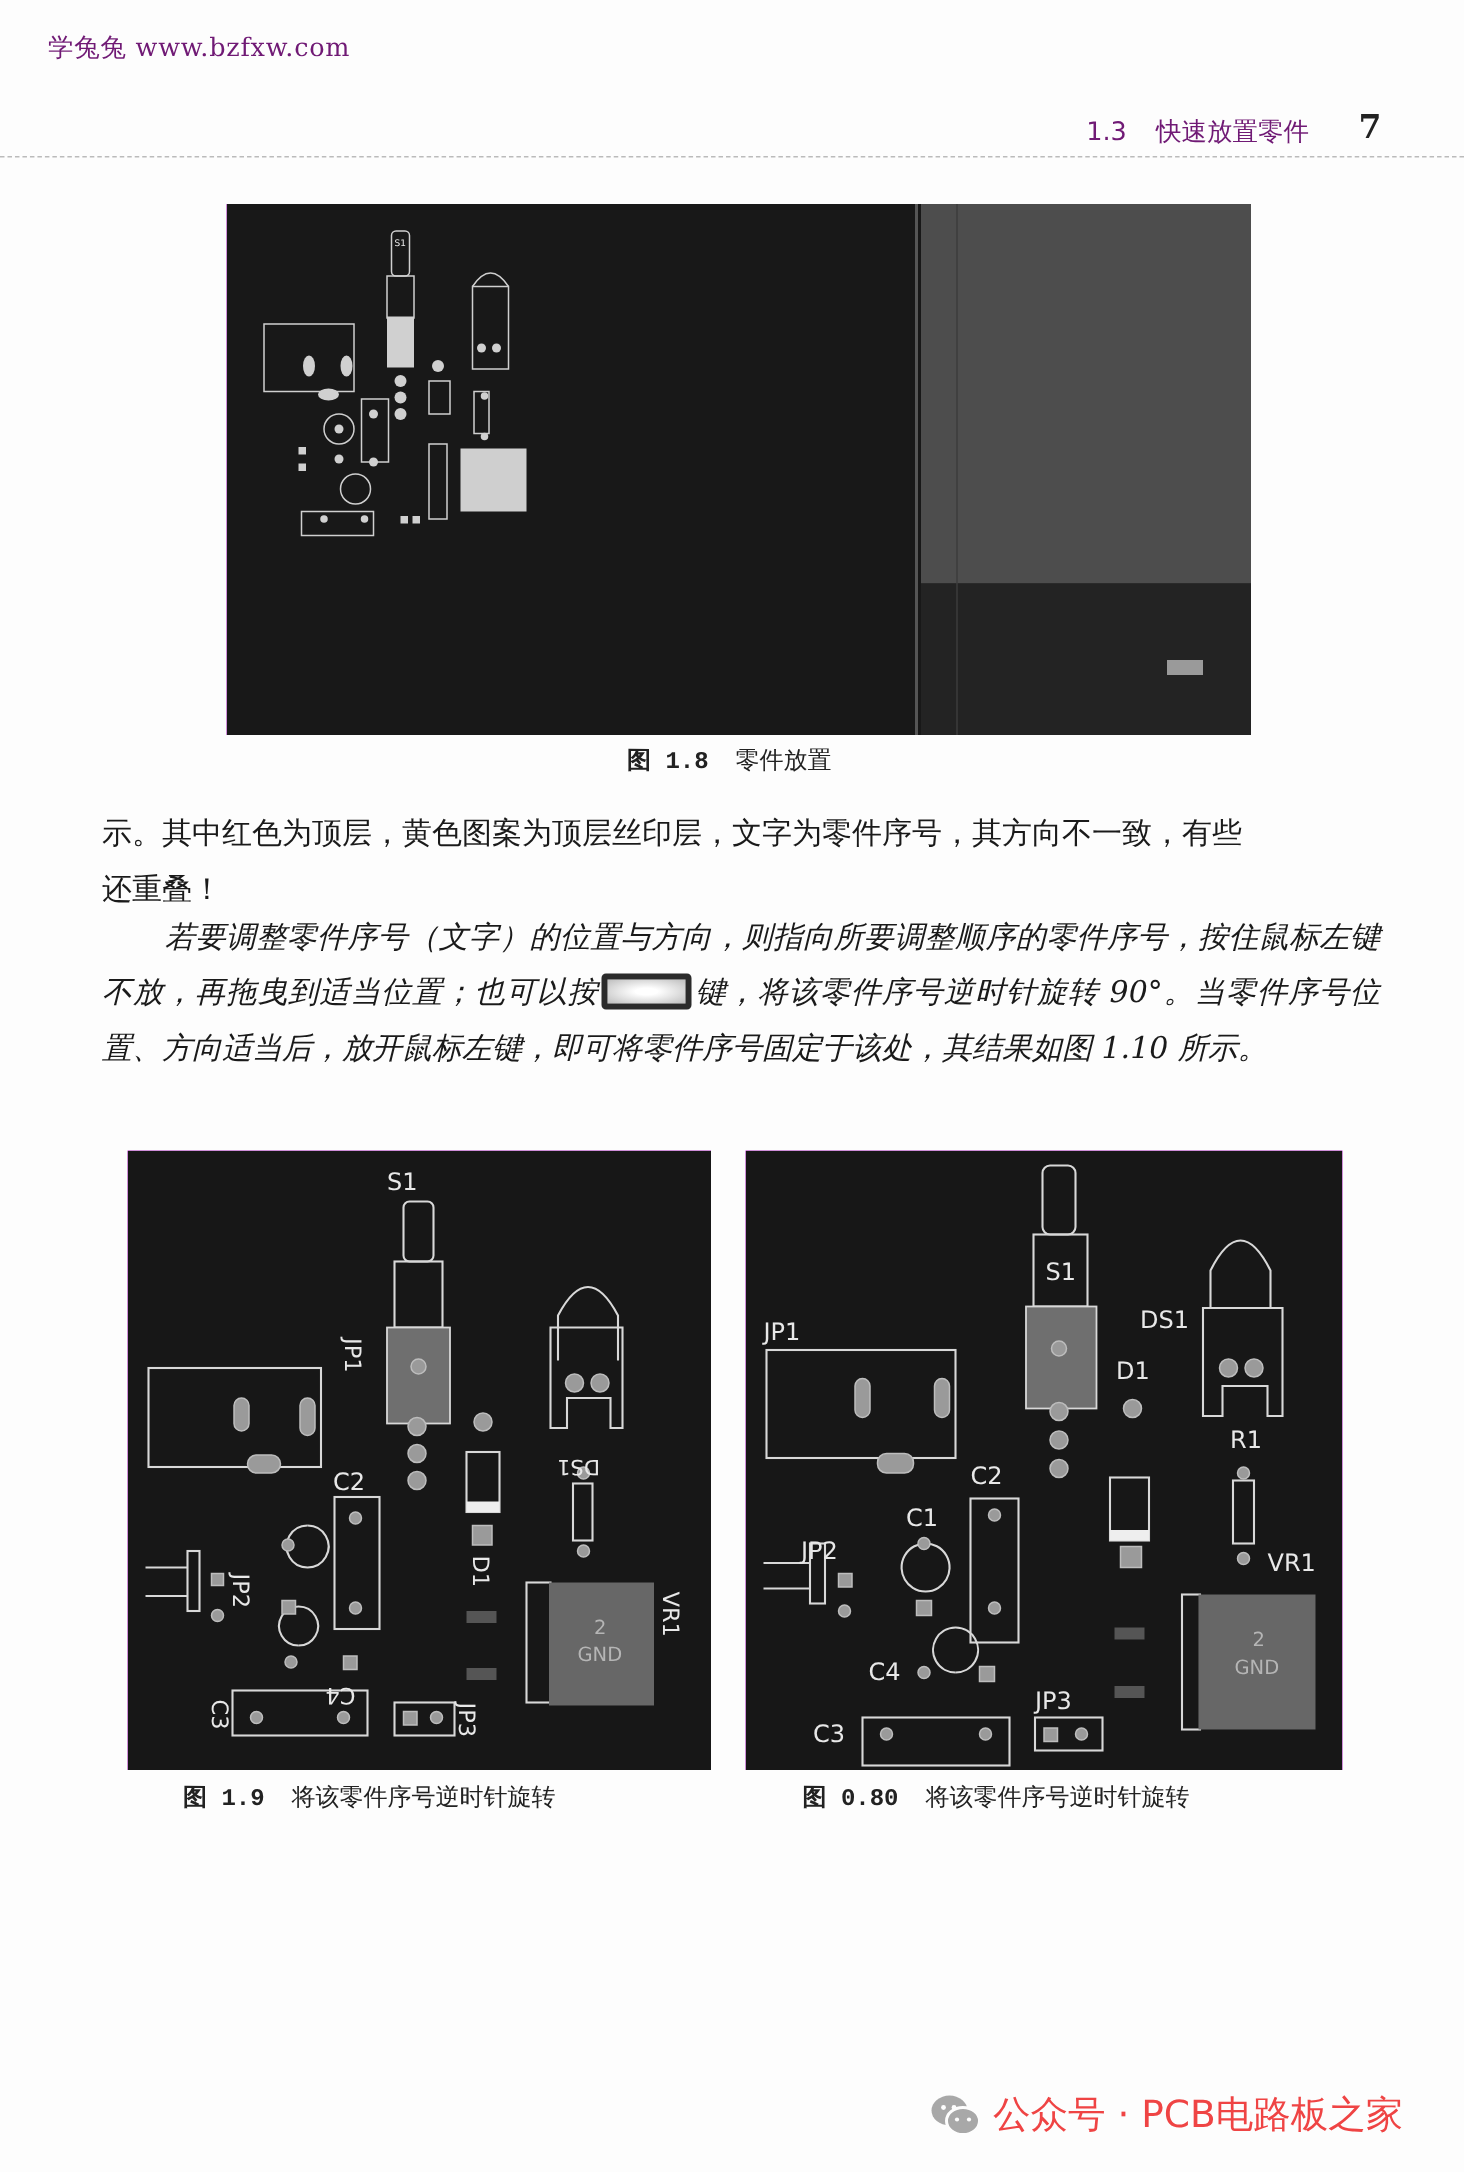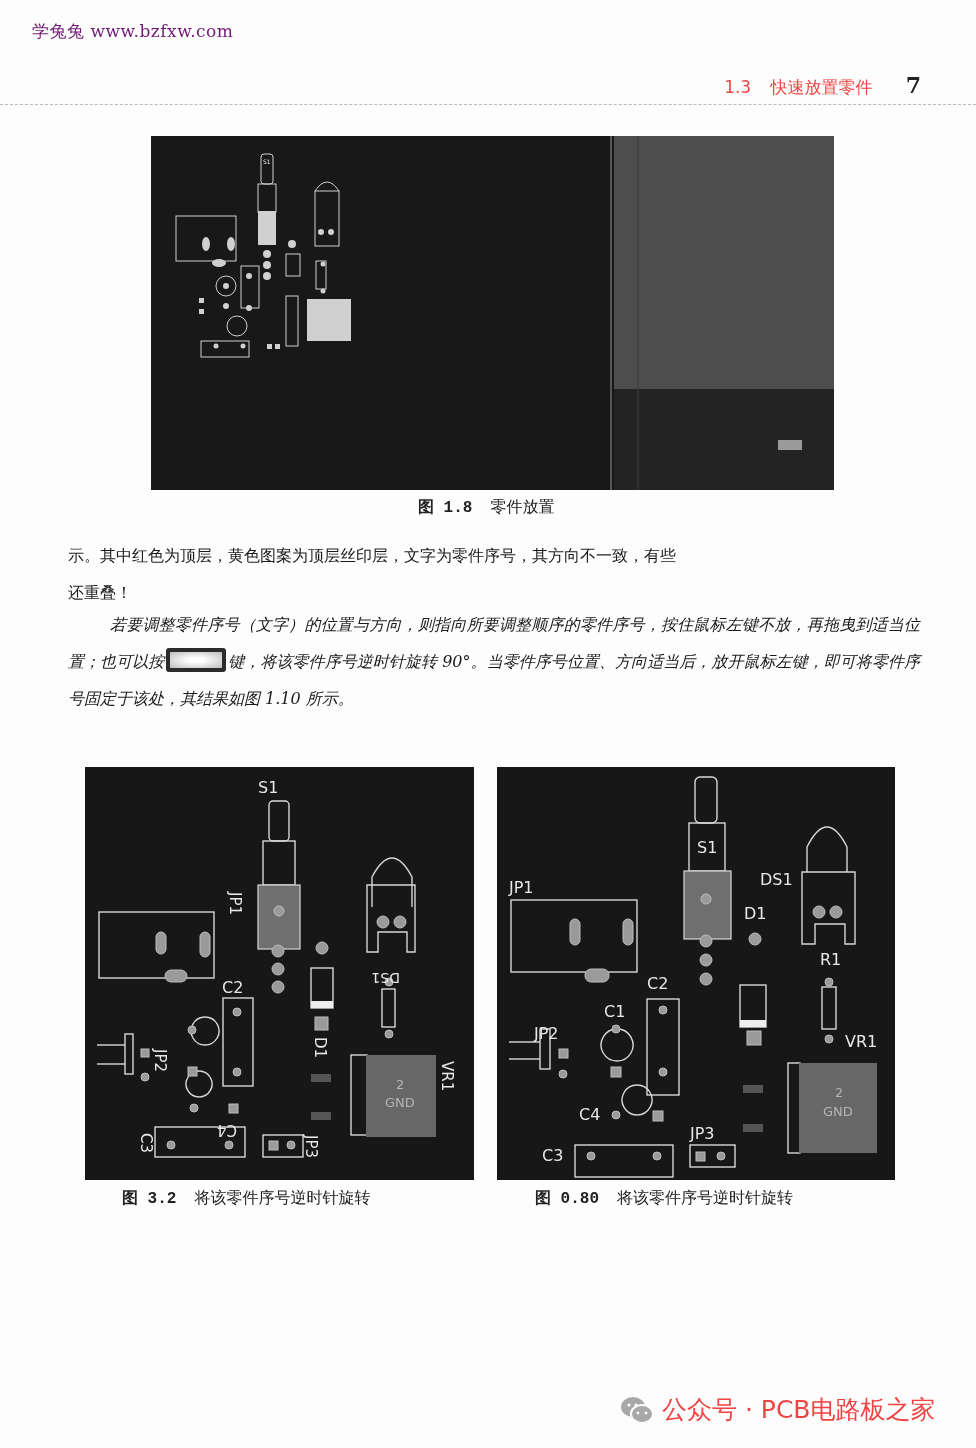--- a/index.html
+++ b/index.html
@@ -1,30 +1,30 @@
 <!DOCTYPE html>
 <html><head>
 <meta charset="utf-8">
 <style>
   html, body { margin:0; padding:0; }
   body { width:976px; height:1448px; background:#fdfdfd; position:relative; overflow:hidden;
          font-family:"DejaVu Serif","Liberation Serif",serif; color:#1a1a1a; }
   .watermark-top { position:absolute; left:32px; top:20px; font-size:17px; color:#701a75;
                    font-family:"DejaVu Serif",serif; letter-spacing:0.5px; }
-  .running-head { position:absolute; right:58px; top:76px; font-size:17px; color:#ef4444;
+  .running-head { position:absolute; right:58px; top:76px; font-size:17px; color:#701a75;
                   font-family:"DejaVu Sans",sans-serif; }
   .running-head .sec { margin-right:14px; }
   .page-num { position:absolute; right:55px; top:72px; font-size:22px; font-weight:bold; color:#222;
               font-family:"DejaVu Serif",serif; }
   .head-rule { position:absolute; left:0; right:0; top:104px; border-top:1px dashed #bbb; }
   .fig { position:absolute; background:#d946ef; overflow:hidden; }
   .fig svg { display:block; }
   .caption { position:absolute; font-size:16px; color:#222; font-family:Liberation Mono, monospace; }
   .caption b { font-weight:bold; margin-right:18px; }
-  .para { position:absolute; left:68px; width:852px; font-size:16px; line-height:37px; color:#1a1a1a;
+  .para { position:absolute; left:68px; width:852px; font-size:20px; line-height:37px; color:#1a1a1a;
           font-family:"DejaVu Serif",serif; text-align:justify; }
   .indent { text-indent:42px; }
   .keycap { display:inline-block; width:60px; height:24px; vertical-align:-5px; margin:0 2px;
             background:radial-gradient(ellipse at center,#ffffff 20%,#bdbdbd 100%);
             border:4px solid #2b2b2b; border-radius:3px; box-sizing:border-box; }
   .footer-mark { position:absolute; left:620px; top:1393px; font-size:25px; color:#ef4444;
                  font-family:"DejaVu Sans",sans-serif; display:flex; align-items:center; gap:8px; }
   .pcb-label { fill:#e8e8e8; font-family:"DejaVu Sans",sans-serif; }
 </style>
 </head>
@@ -180,21 +180,21 @@
     <text transform="translate(70,282) rotate(90)" font-size="15" class="pcb-label">JP2</text>
     <text transform="translate(357,294) rotate(90)" font-size="15" class="pcb-label">VR1</text>
     <text transform="translate(152,358) rotate(180)" font-size="15" class="pcb-label">C4</text>
     <text transform="translate(56,366) rotate(90)" font-size="15" class="pcb-label">C3</text>
     <text transform="translate(221,368) rotate(90)" font-size="15" class="pcb-label">JP3</text>
     <text x="311" y="322" font-size="13" fill="#b5b5b5" font-family="DejaVu Sans,sans-serif">2</text>
     <text x="300" y="340" font-size="13" fill="#b5b5b5" font-family="DejaVu Sans,sans-serif">GND</text>
   </svg>
 </div>
 <div class="caption" style="left:122px;top:1188px;">
-  <b>图 3.2</b><span>将该零件序号逆时针旋转</span>
+  <b>图 1.9</b><span>将该零件序号逆时针旋转</span>
 </div>
 
 <div class="fig" style="left:497px;top:767px;width:398px;height:413px;">
   <svg width="398" height="413" viewBox="0 0 398 413">
     <rect width="398" height="413" fill="#171717"></rect>
     <g stroke="#d8d8d8" fill="none" stroke-width="1.4">
       <rect x="198" y="10" width="22" height="46" rx="5"></rect>
       <rect x="192" y="56" width="36" height="48"></rect>
       <rect x="14" y="133" width="126" height="72"></rect>
       <path d="M310 105 V80 q20 -40 40 0 V105"></path>

